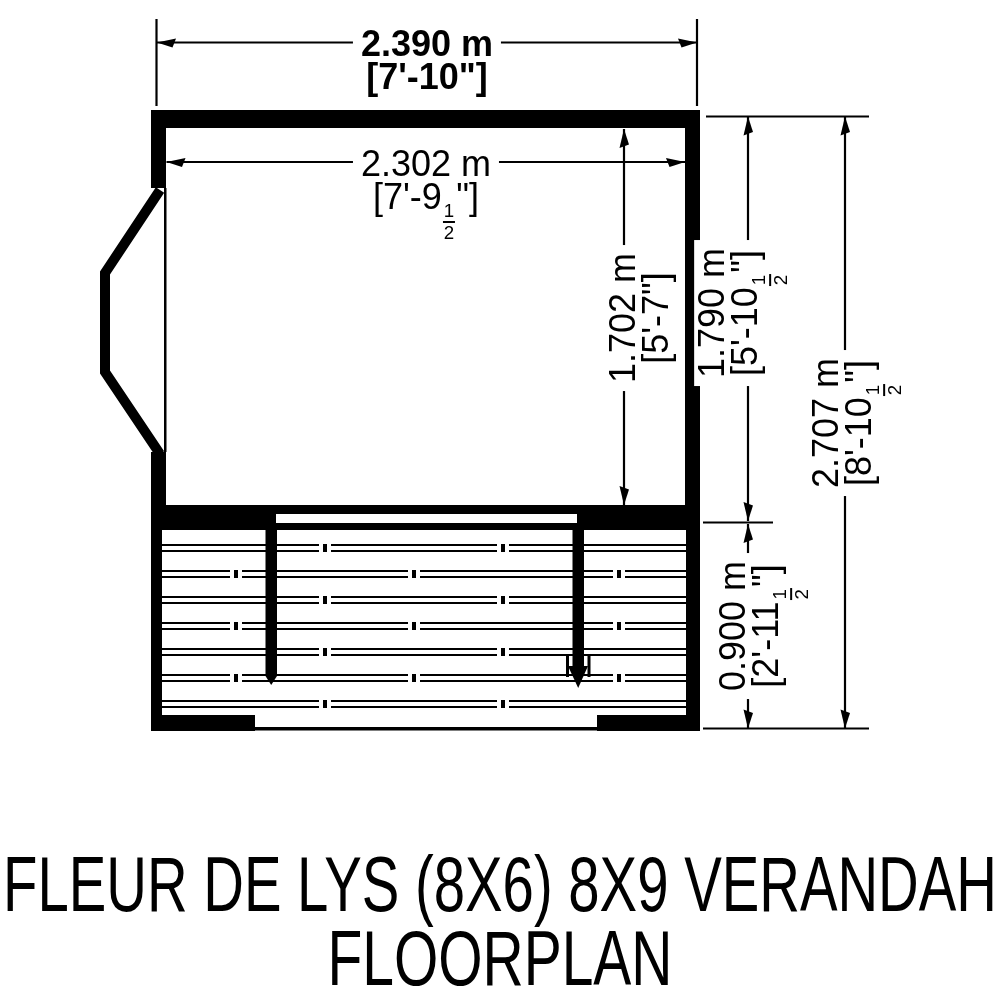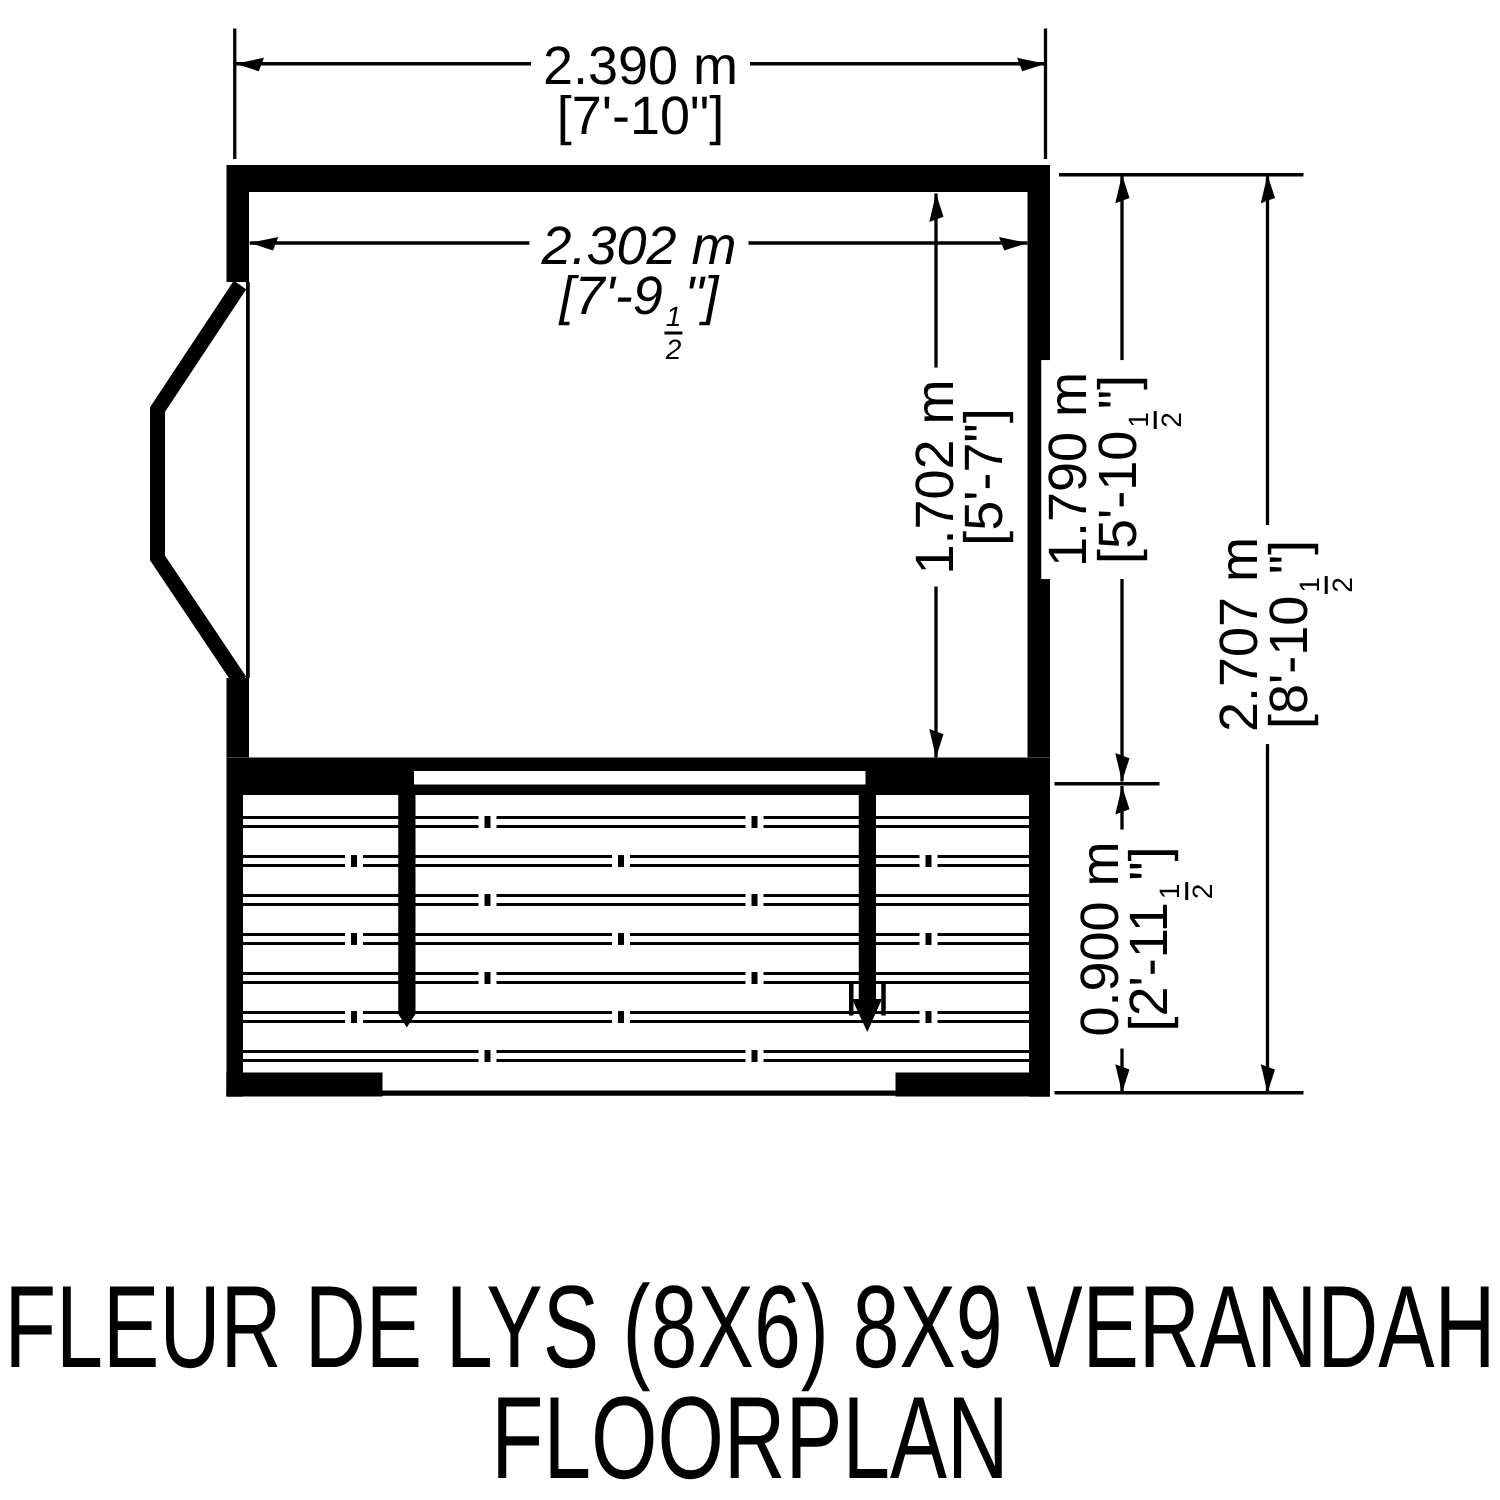--- a/index.html
+++ b/index.html
@@ -147,26 +147,26 @@
       <polygon points="624,505 619.5,486 629,489.5"></polygon>
       <polygon points="748,116.5 743.5,135.5 753,132"></polygon>
       <polygon points="748,521 743.5,502 753,505.5"></polygon>
       <polygon points="748,524 743.5,543 753,539.5"></polygon>
       <polygon points="748,728.5 743.5,709.5 753,713"></polygon>
       <polygon points="845,116.5 840.5,135.5 850,132"></polygon>
       <polygon points="845,728.5 840.5,709.5 850,713"></polygon>
     </g>
   </svg>
 
-  <div class="dim dim-h" style="left:427px;top:26px;">
+  <div class="dim dim-h" style="left:427px;top:26px;font-weight:bold;">
     <div>2.390 m</div>
     <div><span>[7'-10"]</span><span></span></div>
   </div>
 
-  <div class="dim dim-h" style="left:426px;top:146px;font-style:italic;">
+  <div class="dim dim-h" style="left:426px;top:146px;">
     <div>2.302 m</div>
     <div><span>[7'-9</span><span class="frac">
           <span class="fnum">1</span>
           <span class="fden">2</span>
         </span><span>"]</span></div>
   </div>
 
   <div class="dim dim-v" style="left:639px;top:318px;">
     <div>1.702 m</div>
     <div><span>[5'-7"]</span><span></span></div>

